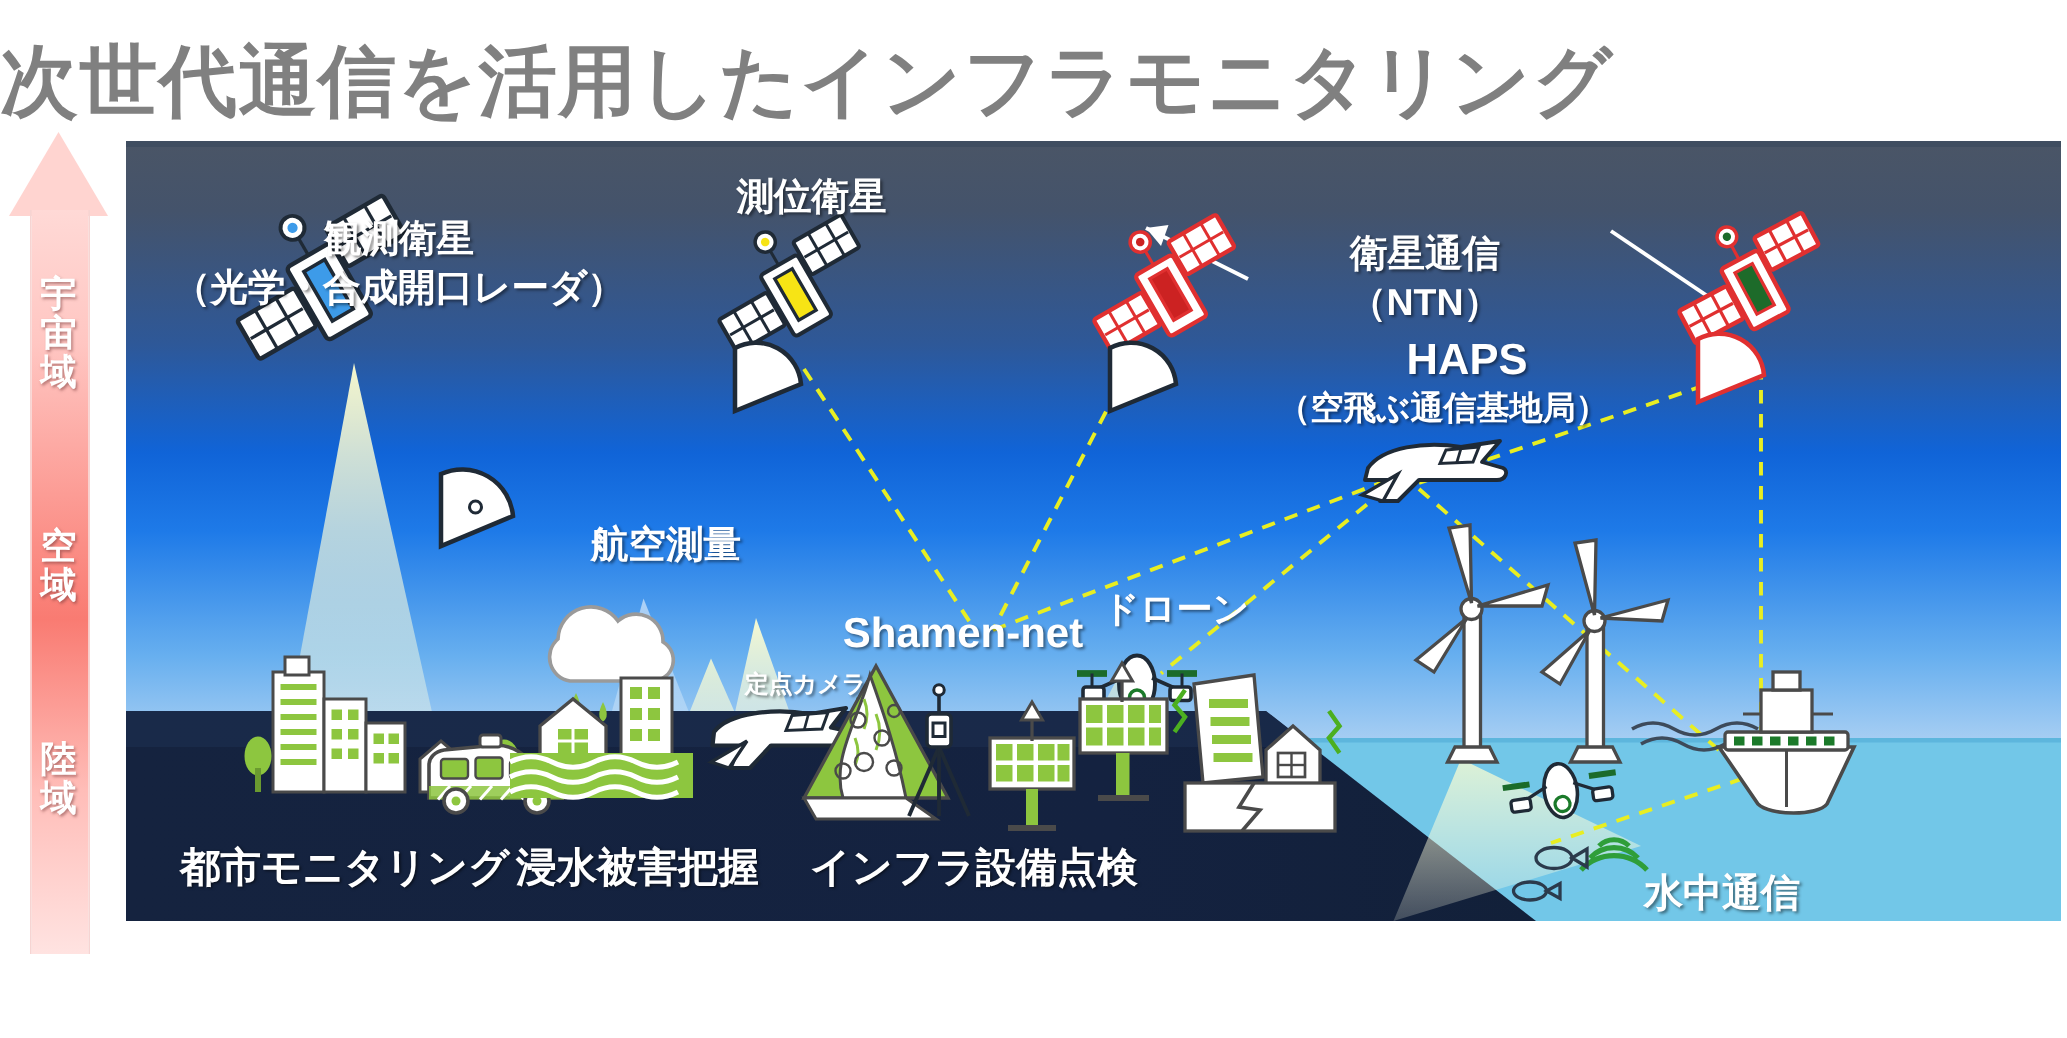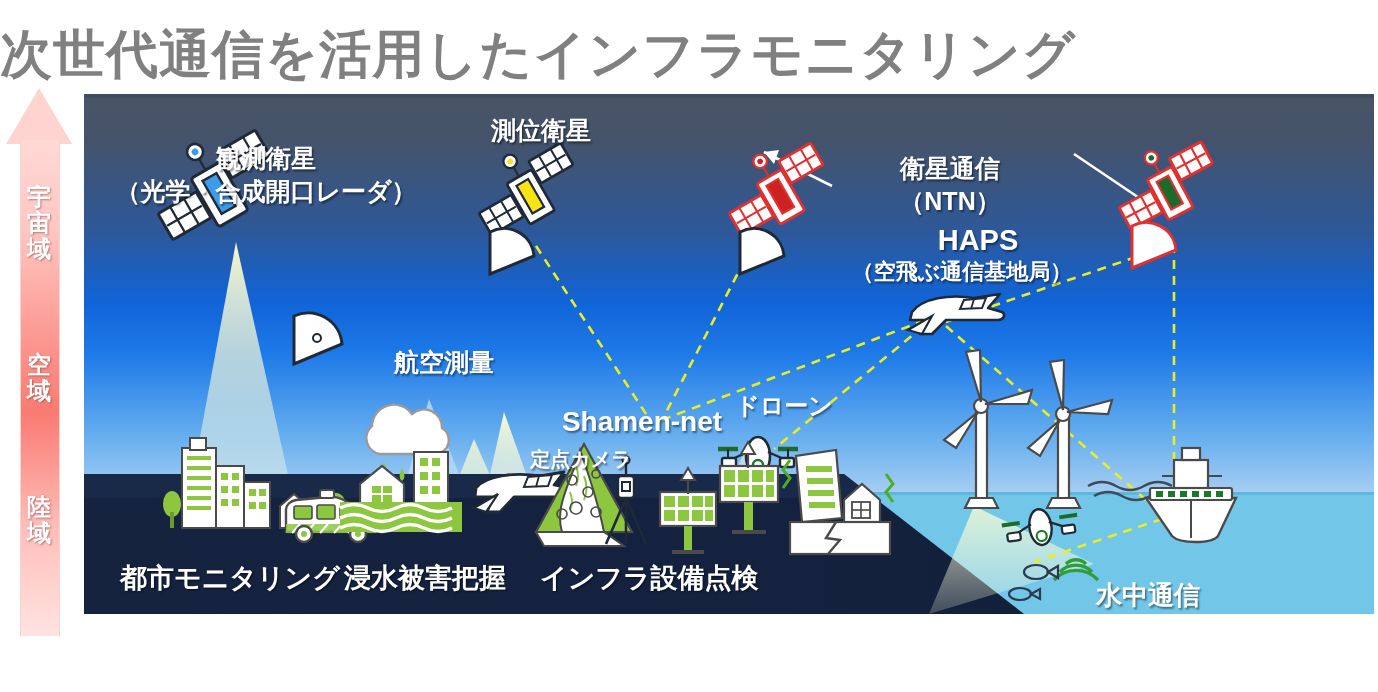--- a/index.html
+++ b/index.html
@@ -553,21 +553,21 @@
     </div>
 
     <div class="lbl c" style="left:878px;top:130px;">
       <span class="yel" style="font-size:29px;margin-left:32px;">HAPS</span>
       <span class="l2" style="font-size:22px;">（空飛ぶ通信基地局）</span>
     </div>
 
     <div class="lbl c md" style="left:360px;top:252px;">航空測量</div>
     <div class="lbl c" style="left:558px;top:312px;font-size:28px;">Shamen-net</div>
     <div class="lbl c sm" style="left:700px;top:296px;font-size:24px;">ドローン</div>
-    <div class="lbl c sm" style="left:497px;top:352px;font-size:20px;">定点カメラ</div>
+    <div class="lbl c sm" style="left:453px;top:352px;font-size:16px;">定点カメラ</div>
     <div class="lbl c sm" style="left:1064px;top:484px;font-size:26px;">水中通信</div>
   </div>
 
   <div class="bot-lbl" style="left:98px;top:560px;">都市モニタリング</div>
   <div class="bot-lbl" style="left:322px;top:560px;">浸水被害把握</div>
   <div class="bot-lbl" style="left:518px;top:560px;">インフラ設備点検</div>
 
 
 </div>
 

